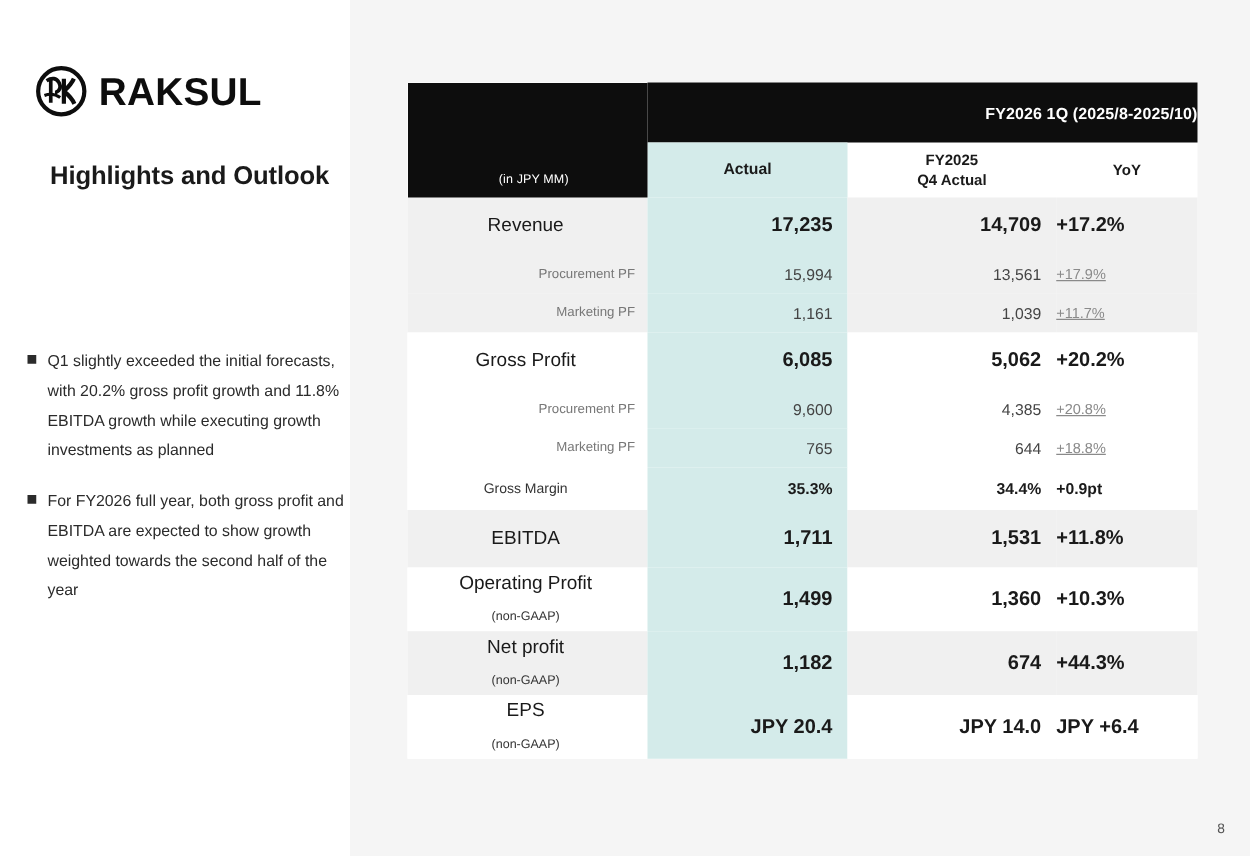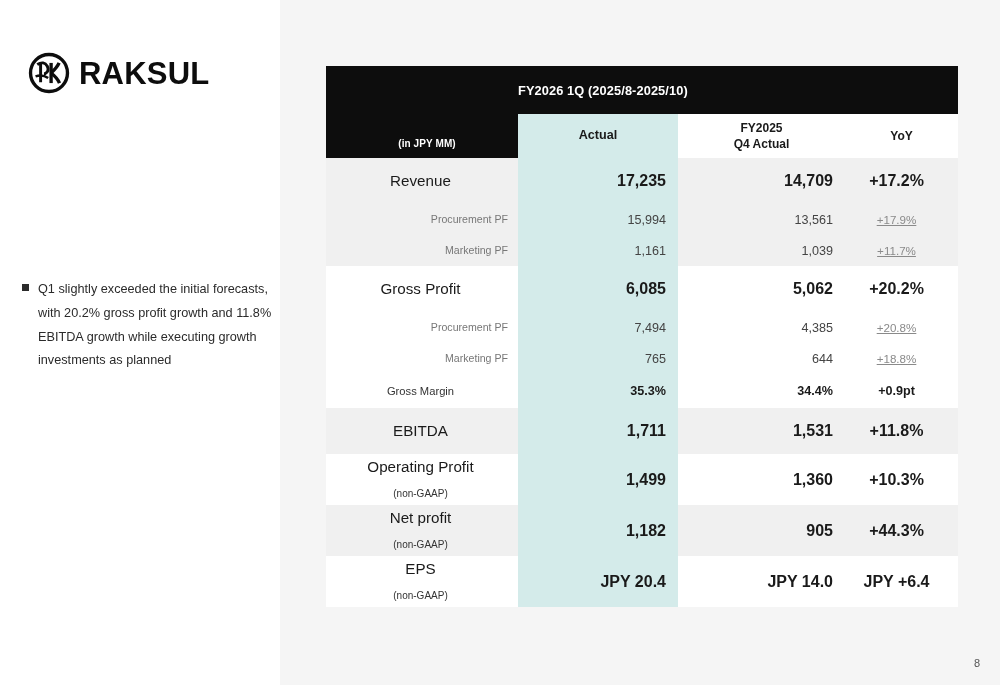--- a/index.html
+++ b/index.html
@@ -130,28 +130,28 @@
   }
   .hd-corner {
     height: 92px;
     position: relative;
     padding: 0 0 0 10px !important;
     vertical-align: bottom !important;
   }
   .hd-corner .unit {
     display: block;
     font-size: 10px;
-    font-weight: bold;
+    font-weight: normal;
     padding-bottom: 9px;
     color: #ffffff;
     letter-spacing: 0.1px;
   }
   .hd-span {
     height: 48px;
-    text-align: left;
+    text-align: right;
     font-size: 12.8px;
     font-weight: bold;
     letter-spacing: 0.1px;
   }
   .hd-sub {
     height: 44px;
     text-align: center;
     font-size: 12px;
     color: #1a1a1a;
     border-left: 1px solid #d2d2d2;
@@ -193,21 +193,21 @@
     padding-right: 12px !important;
     border-left: 1px solid #bcd9d8;
     border-right: 1px solid #bcd9d8;
   }
   td.c-prev {
     text-align: right;
     padding-right: 12px !important;
     border-left: 0;
   }
   td.c-yoy {
-    text-align: center;
+    text-align: left;
     padding-right: 10px !important;
     border-left: 1px solid #d2d2d2;
   }
 
   
   tr.r-main td { height: 46px; }
   tr.r-main td.c-label { font-size: 15.2px; color: #1a1a1a; }
   tr.r-main td.c-actual,
   tr.r-main td.c-prev,
   tr.r-main td.c-yoy { font-size: 16px; font-weight: bold; color: #1a1a1a; }
@@ -256,28 +256,35 @@
         <path d="M22 30 Q38 20 46 34 Q52 46 40 52 L38 52" stroke="#0d0d0d" stroke-width="7" fill="none"></path>
         <path d="M55 26 L55 74" stroke="#0d0d0d" stroke-width="8" fill="none"></path>
         <path d="M55 50 Q70 36 74 26" stroke="#0d0d0d" stroke-width="8" fill="none"></path>
         <path d="M55 50 Q70 62 75 74" stroke="#0d0d0d" stroke-width="8" fill="none"></path>
         <path d="M18 58 Q34 52 48 62" stroke="#0d0d0d" stroke-width="6" fill="none"></path>
       </svg>
       <div id="logo-word">RAKSUL</div>
     </div>
 
     <div id="deck-title">
+      <div>Highlights and Outlook</div>
     </div>
 
     <div id="bullets">
       <div class="bullet">
         <span class="bullet-marker">
             <i></i>
           </span>
         <span class="bullet-text">Q1 slightly exceeded the initial forecasts, with 20.2% gross profit growth and 11.8% EBITDA growth while executing growth investments as planned</span>
+      </div>
+      <div class="bullet">
+        <span class="bullet-marker">
+            <i></i>
+          </span>
+        <span class="bullet-text"> For FY2026 full year, both gross profit and EBITDA are expected to show growth weighted towards the second half of the year</span>
       </div>
     </div>
 
   </div>
 
   <table id="fin-table">
     <colgroup>
       <col style="width:192px">
       <col style="width:160px">
       <col style="width:167px">
@@ -333,21 +340,21 @@
             <span class="lbl-main">Gross Profit</span>
           </td>
           <td class="c-actual">6,085</td>
           <td class="c-prev">5,062</td>
           <td class="c-yoy">+20.2%</td>
         </tr>
         <tr class="r-sub band-white">
           <td class="c-label">
             <span class="lbl-main">Procurement PF</span>
           </td>
-          <td class="c-actual">7,494</td>
+          <td class="c-actual">9,600</td>
           <td class="c-prev">4,385</td>
           <td class="c-yoy">+20.8%</td>
         </tr>
         <tr class="r-sub band-white">
           <td class="c-label">
             <span class="lbl-main">Marketing PF</span>
           </td>
           <td class="c-actual">765</td>
           <td class="c-prev">644</td>
           <td class="c-yoy">+18.8%</td>
@@ -376,21 +383,21 @@
           <td class="c-actual">1,499</td>
           <td class="c-prev">1,360</td>
           <td class="c-yoy">+10.3%</td>
         </tr>
         <tr class="r-main band-gray tall">
           <td class="c-label">
             <span class="lbl-main">Net profit</span>
             <span class="lbl-note">(non-GAAP)</span>
           </td>
           <td class="c-actual">1,182</td>
-          <td class="c-prev">905</td>
+          <td class="c-prev">674</td>
           <td class="c-yoy">+44.3%</td>
         </tr>
         <tr class="r-main band-white tall sep-bottom">
           <td class="c-label">
             <span class="lbl-main">EPS</span>
             <span class="lbl-note">(non-GAAP)</span>
           </td>
           <td class="c-actual">JPY 20.4</td>
           <td class="c-prev">JPY 14.0</td>
           <td class="c-yoy">JPY +6.4</td>

